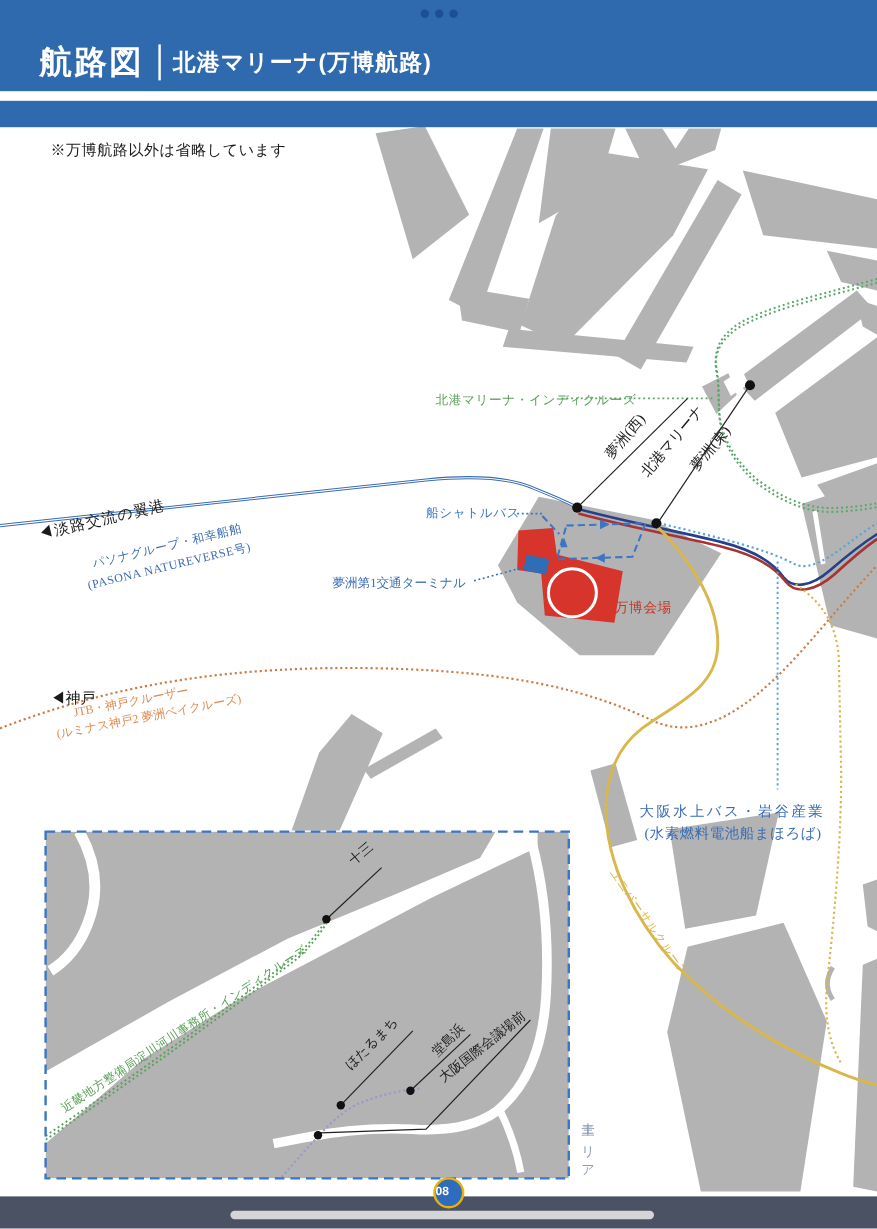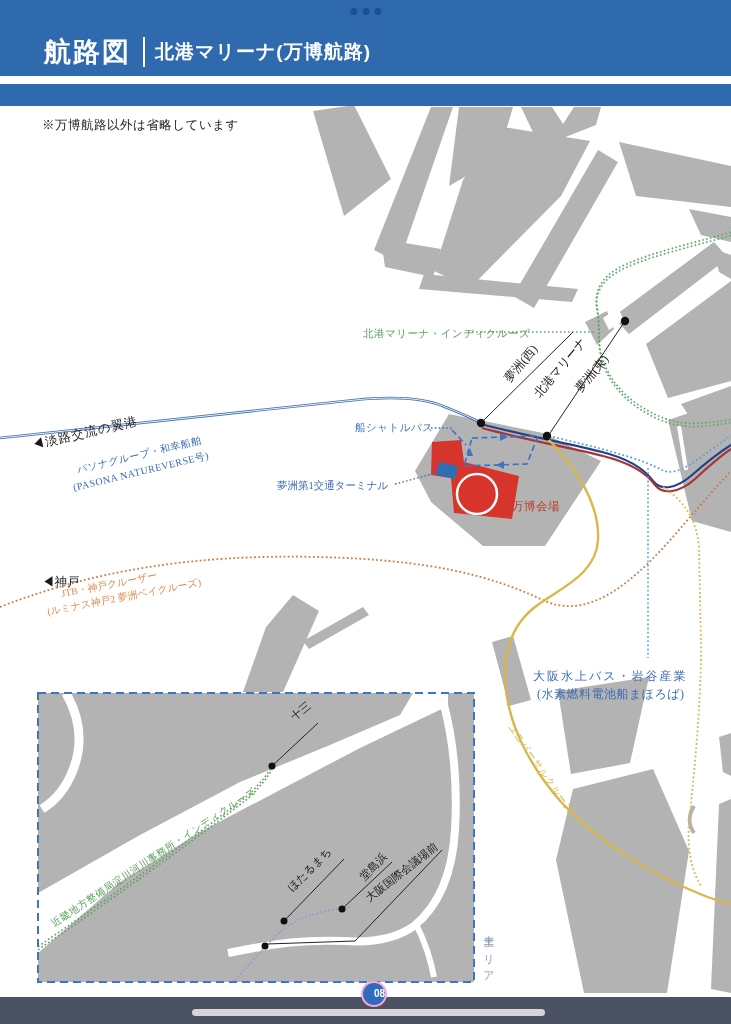--- a/index.html
+++ b/index.html
@@ -4,30 +4,30 @@
 <style>
   html,body{margin:0;padding:0;background:#e9e9e9;}
   .page{position:relative;width:731px;height:1024px;background:#ffffff;overflow:hidden;
         font-family:"Liberation Sans",sans-serif;}
   .map-svg{position:absolute;left:0;top:0;}
   
   .header{position:absolute;left:0;top:0;width:731px;height:106px;background:var(--header_blue);z-index:5;}
   .header .stripe{position:absolute;left:0;top:76px;width:731px;height:8px;background:#ffffff;}
   .menu-dots{position:absolute;left:50%;top:8px;transform:translateX(-50%);display:flex;gap:5px;}
   .menu-dots span{width:7px;height:7px;border-radius:50%;background:var(--header_dot);}
-  .title-row{position:absolute;left:44px;top:34px;display:flex;align-items:center;color:#fff;}
+  .title-row{position:absolute;left:33px;top:34px;display:flex;align-items:center;color:#fff;}
   .title{font-size:27px;font-weight:bold;letter-spacing:2px;}
   .title-divider{width:2px;height:30px;background:#fff;margin:0 10px 0 12px;}
   .subtitle{font-size:19px;font-weight:bold;letter-spacing:1px;}
   
   .bottom-bar{position:absolute;left:0;top:997px;width:731px;height:27px;background:var(--footer_bar);z-index:5;}
   .home-pill{position:absolute;left:192px;top:12px;width:353px;height:7px;border-radius:4px;background:#d5d5d8;}
   .page-badge{position:absolute;left:361px;top:981px;width:22px;height:22px;border-radius:50%;
-              background:var(--badge_blue);border:2px solid #f9a8d4;color:#fff;font-size:10px;font-weight:bold;
-              text-align:right;line-height:22px;z-index:6;}
+              background:var(--badge_blue);border:2px solid #eab308;color:#fff;font-size:10px;font-weight:bold;
+              text-align:left;line-height:22px;z-index:6;}
   .juso-area-label{position:absolute;left:481px;top:926px;writing-mode:vertical-rl;color:var(--area_label_gray);
               font-size:11px;letter-spacing:3px;font-family:"Liberation Serif",serif;z-index:4;}
   
   .land{fill:var(--land_gray);stroke:none;}
   .route{fill:none;stroke-linecap:butt;}
   .t{font-family:"Liberation Serif",serif;}
   .tx-note{font-family:"Liberation Sans",sans-serif;fill:#1a1a1a;}
   .tx-black{fill:#1a1a1a;}
   .tx-green{fill:var(--label_green);}
   .tx-blue{fill:var(--label_blue);}

